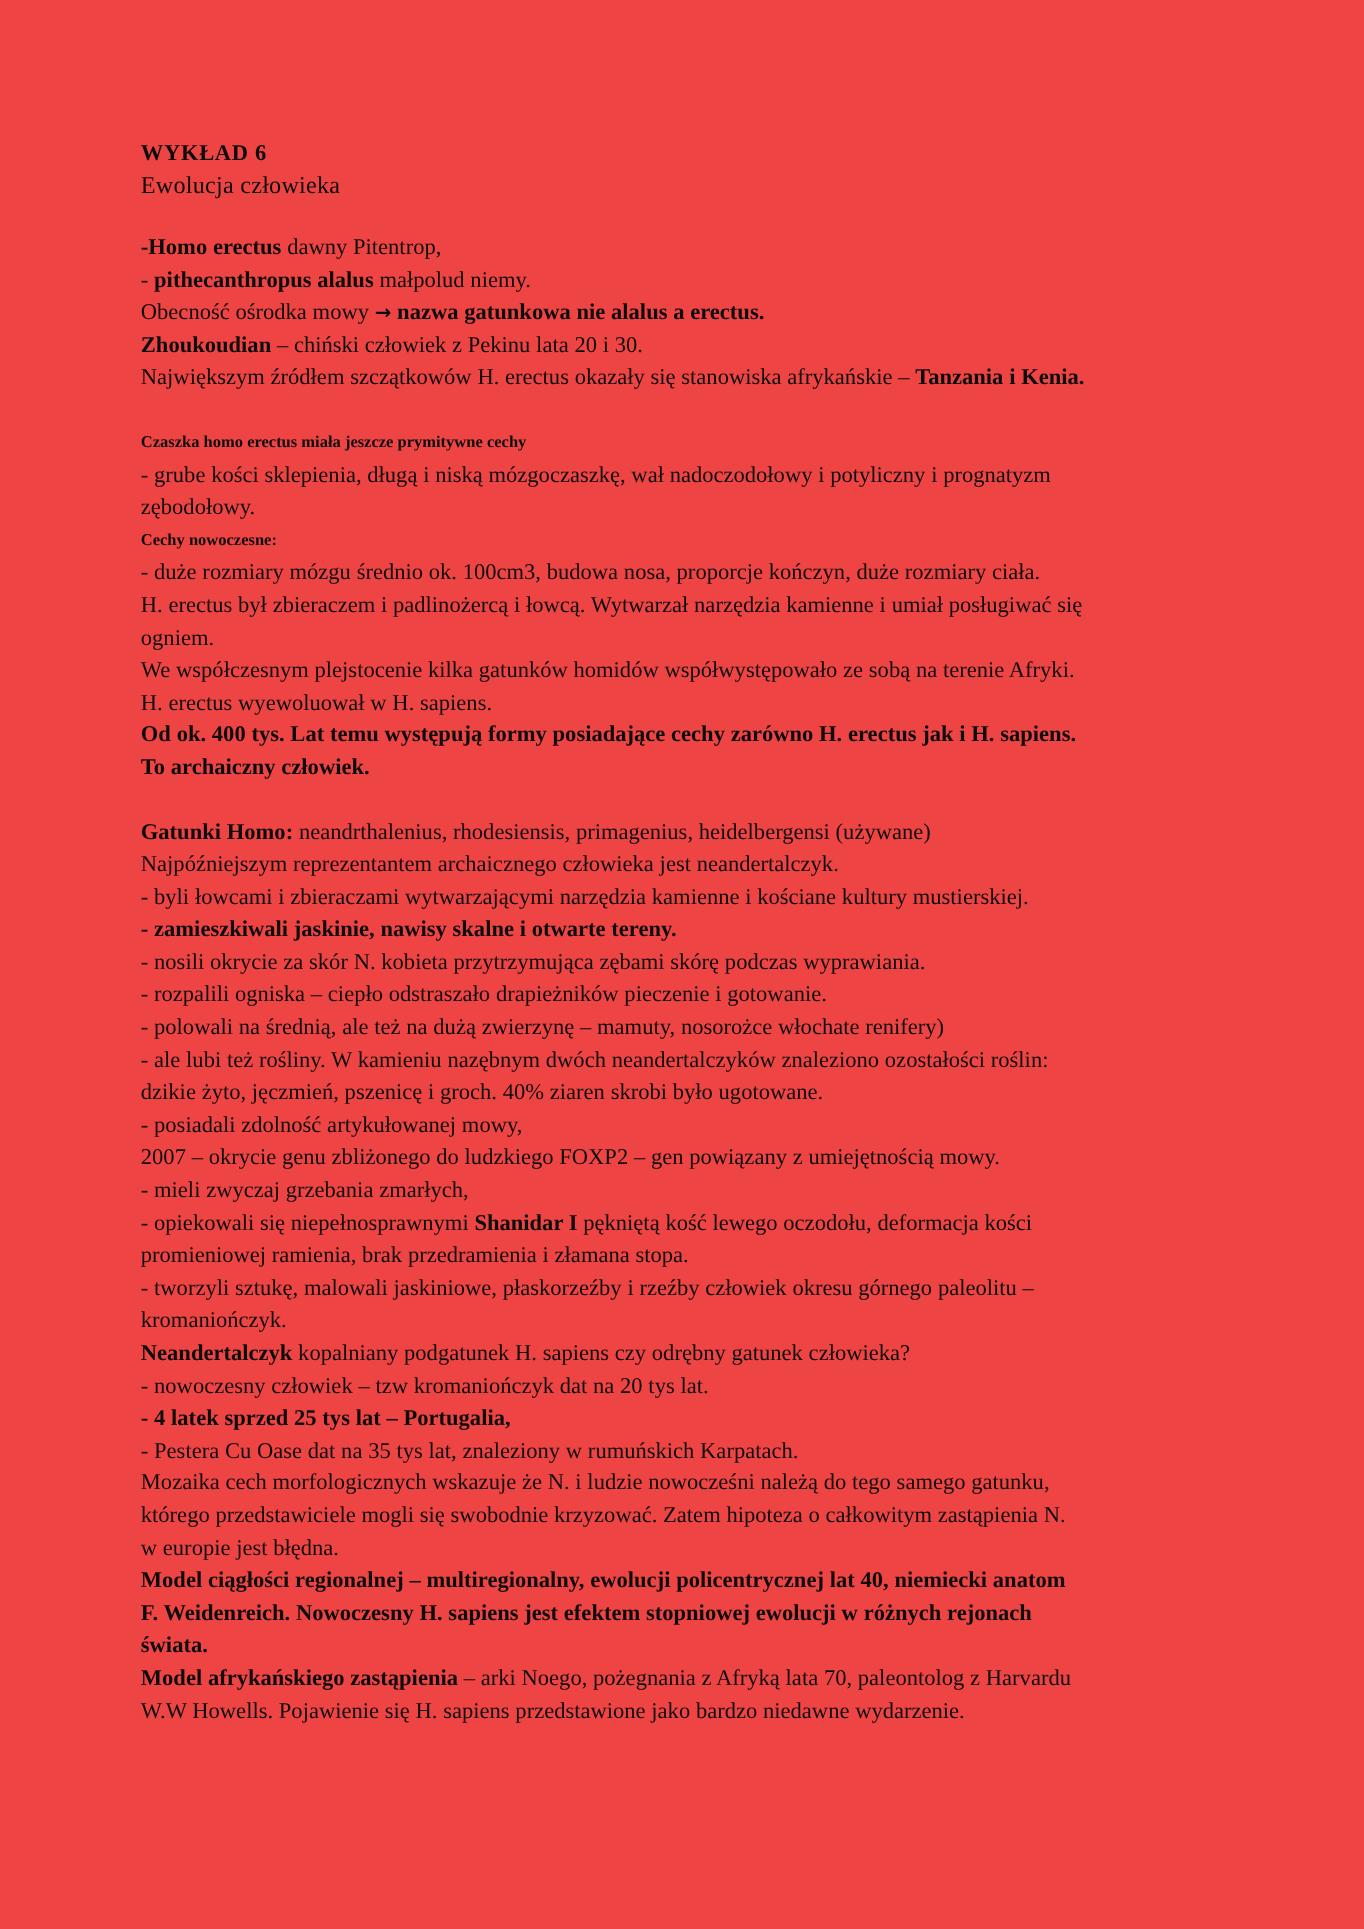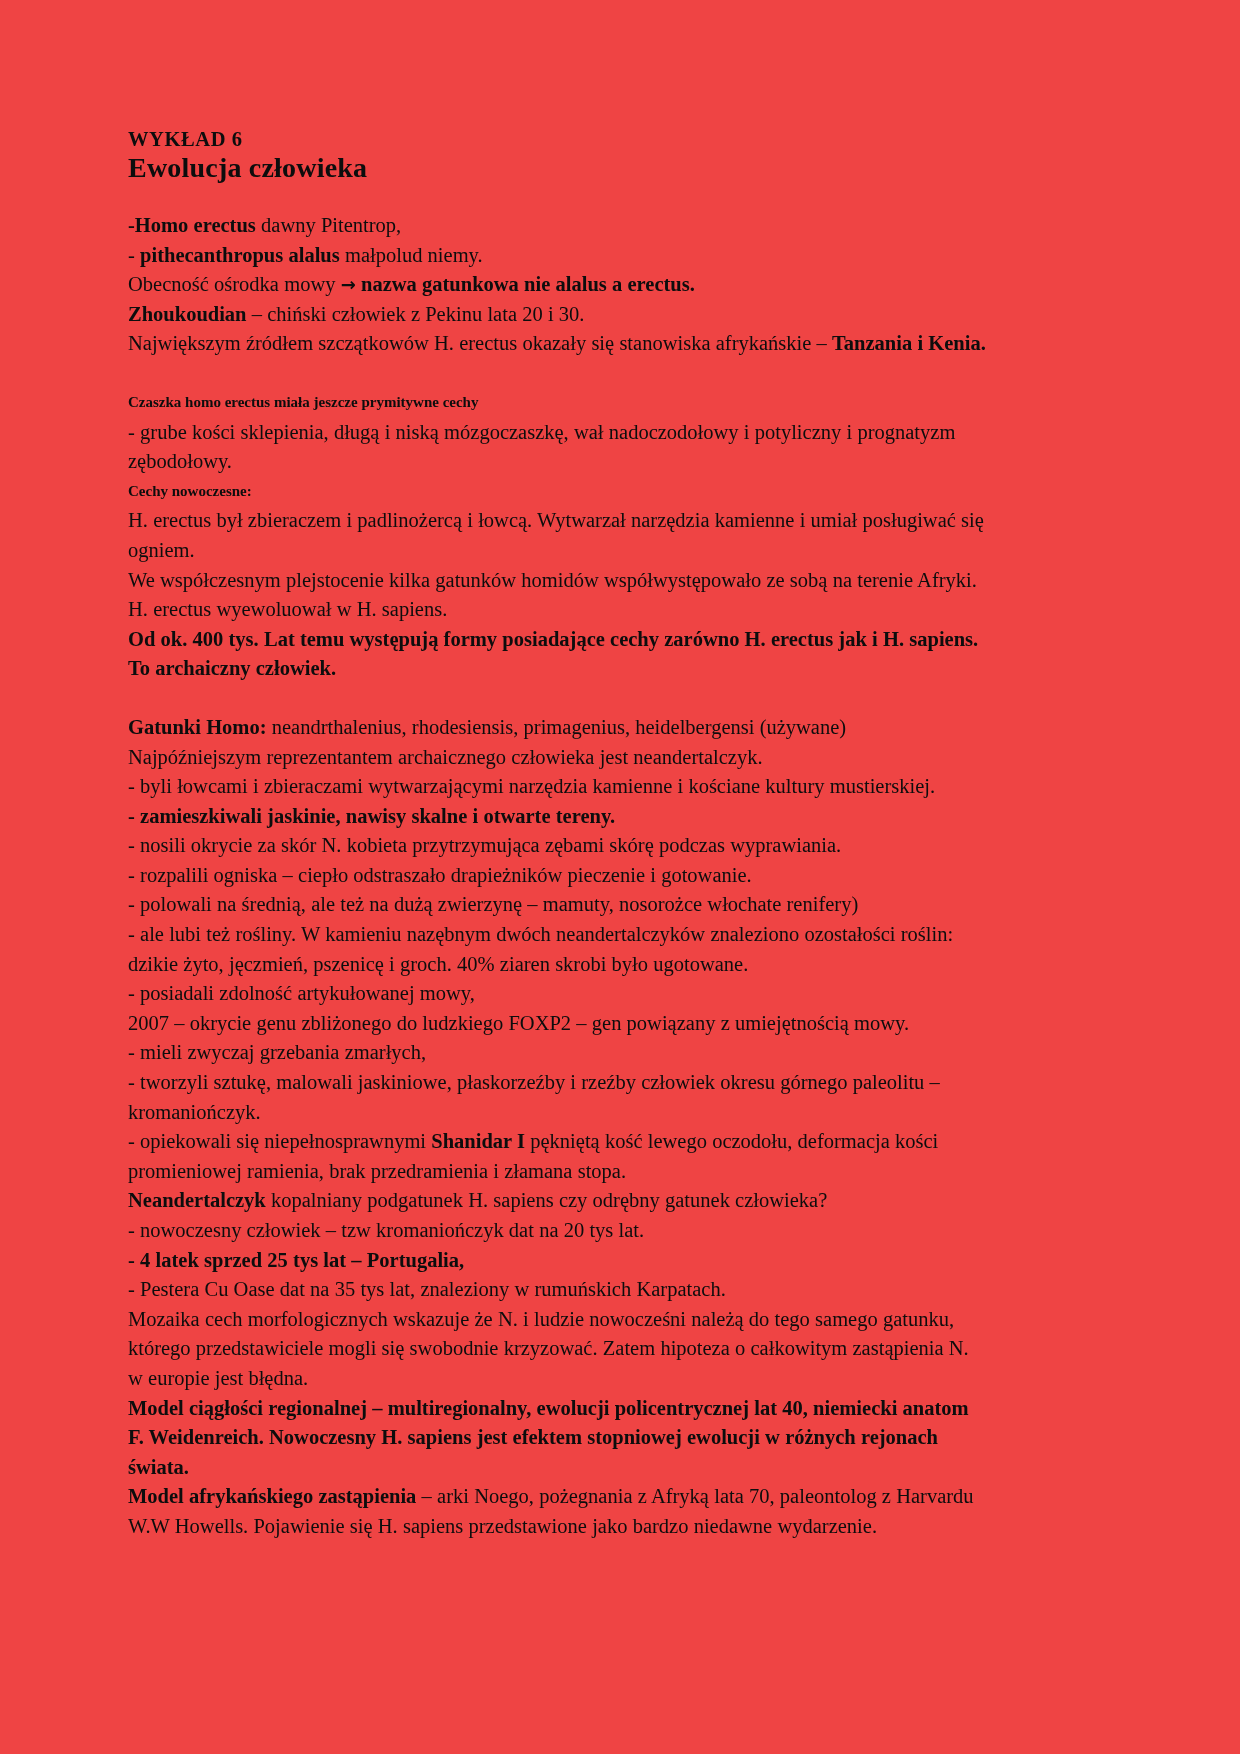--- a/index.html
+++ b/index.html
@@ -32,22 +32,22 @@
     width: 860px;
   }
   .doc-title {
     font-size: 20.5px;
     font-weight: bold;
     line-height: 27px;
     letter-spacing: 0.6px;
     margin: 0;
   }
   .doc-subtitle {
-    font-size: 28px;
-    font-weight: bold;
+    font-size: 22px;
+    font-weight: normal;
     line-height: 29px;
     letter-spacing: 0.2px;
     margin: 0 0 0 0;
   }
   p.blk {
     font-size: 20.5px;
     line-height: 29.6px;
     margin: 0;
     text-align: left;
     word-spacing: 0.1px;
@@ -76,42 +76,43 @@
       <span class="b">-Homo erectus</span><span class="n"> dawny Pitentrop,</span><br>
       <span class="n">- </span><span class="b">pithecanthropus alalus</span><span class="n"> małpolud niemy.</span><br>
       <span class="n">Obecność ośrodka mowy </span><span class="arrow">→</span><span class="b"> nazwa gatunkowa nie alalus a erectus.</span><br>
       <span class="b">Zhoukoudian</span><span class="n"> – chiński człowiek z Pekinu lata 20 i 30.</span><br>
       <span class="n">Największym źródłem szczątkowów H. erectus okazały się stanowiska afrykańskie – </span><span class="b">Tanzania i Kenia.</span>
     </p>
 
     <p class="heading-line gap-lg">Czaszka homo erectus miała jeszcze prymitywne cechy</p>
     <p class="blk">- grube kości sklepienia, długą i niską mózgoczaszkę, wał nadoczodołowy i potyliczny i prognatyzm zębodołowy.</p>
     <p class="heading-line">Cechy nowoczesne:</p>
+    <p class="blk">- duże rozmiary mózgu średnio ok. 100cm3, budowa nosa, proporcje kończyn, duże rozmiary ciała.</p>
     <p class="blk">H. erectus był zbieraczem i padlinożercą i łowcą. Wytwarzał narzędzia kamienne i umiał posługiwać się ogniem.</p>
     <p class="blk">We współczesnym plejstocenie kilka gatunków homidów współwystępowało ze sobą na terenie Afryki. H. erectus wyewoluował w H. sapiens.</p>
     <p class="blk b">Od ok. 400 tys. Lat temu występują formy posiadające cechy zarówno H. erectus jak i H. sapiens. To archaiczny człowiek.</p>
 
     <p class="blk gap-lg">
       <span class="b">Gatunki Homo:</span><span class="n"> neandrthalenius, rhodesiensis, primagenius, heidelbergensi (używane)</span>
     </p>
     <p class="blk">Najpóźniejszym reprezentantem archaicznego człowieka jest neandertalczyk.</p>
 
     <p class="blk">- byli łowcami i zbieraczami wytwarzającymi narzędzia kamienne i kościane kultury mustierskiej.</p>
     <p class="blk b">- zamieszkiwali jaskinie, nawisy skalne i otwarte tereny.</p>
     <p class="blk">- nosili okrycie za skór N. kobieta przytrzymująca zębami skórę podczas wyprawiania.</p>
     <p class="blk">- rozpalili ogniska – ciepło odstraszało drapieżników pieczenie i gotowanie.</p>
     <p class="blk">- polowali na średnią, ale też na dużą zwierzynę – mamuty, nosorożce włochate renifery)</p>
     <p class="blk">- ale lubi też rośliny. W kamieniu nazębnym dwóch neandertalczyków znaleziono ozostałości roślin: dzikie żyto, jęczmień, pszenicę i groch. 40% ziaren skrobi było ugotowane.</p>
     <p class="blk">- posiadali zdolność artykułowanej mowy,</p>
     <p class="blk">2007 – okrycie genu zbliżonego do ludzkiego FOXP2 – gen powiązany z umiejętnością mowy.</p>
     <p class="blk">- mieli zwyczaj grzebania zmarłych,</p>
-    <p class="blk">- tworzyli sztukę, malowali jaskiniowe, płaskorzeźby i rzeźby człowiek okresu górnego paleolitu – kromaniończyk.</p>
     <p class="blk">
       <span class="n">- opiekowali się niepełnosprawnymi </span><span class="b">Shanidar I</span><span class="n"> pękniętą kość lewego oczodołu, deformacja kości promieniowej ramienia, brak przedramienia i złamana stopa.</span>
     </p>
+    <p class="blk">- tworzyli sztukę, malowali jaskiniowe, płaskorzeźby i rzeźby człowiek okresu górnego paleolitu – kromaniończyk.</p>
 
     <p class="blk">
       <span class="b">Neandertalczyk</span><span class="n"> kopalniany podgatunek H. sapiens czy odrębny gatunek człowieka?</span>
     </p>
     <p class="blk">- nowoczesny człowiek – tzw kromaniończyk dat na 20 tys lat.</p>
     <p class="blk b">- 4 latek sprzed 25 tys lat – Portugalia,</p>
     <p class="blk">- Pestera Cu Oase dat na 35 tys lat, znaleziony w rumuńskich Karpatach.</p>
     <p class="blk">Mozaika cech morfologicznych wskazuje że N. i ludzie nowocześni należą do tego samego gatunku, którego przedstawiciele mogli się swobodnie krzyzować. Zatem hipoteza o całkowitym zastąpienia N. w europie jest błędna.</p>
 
     <p class="blk b">Model ciągłości regionalnej – multiregionalny, ewolucji policentrycznej lat 40, niemiecki anatom F. Weidenreich. Nowoczesny H. sapiens jest efektem stopniowej ewolucji w różnych rejonach świata.</p>

